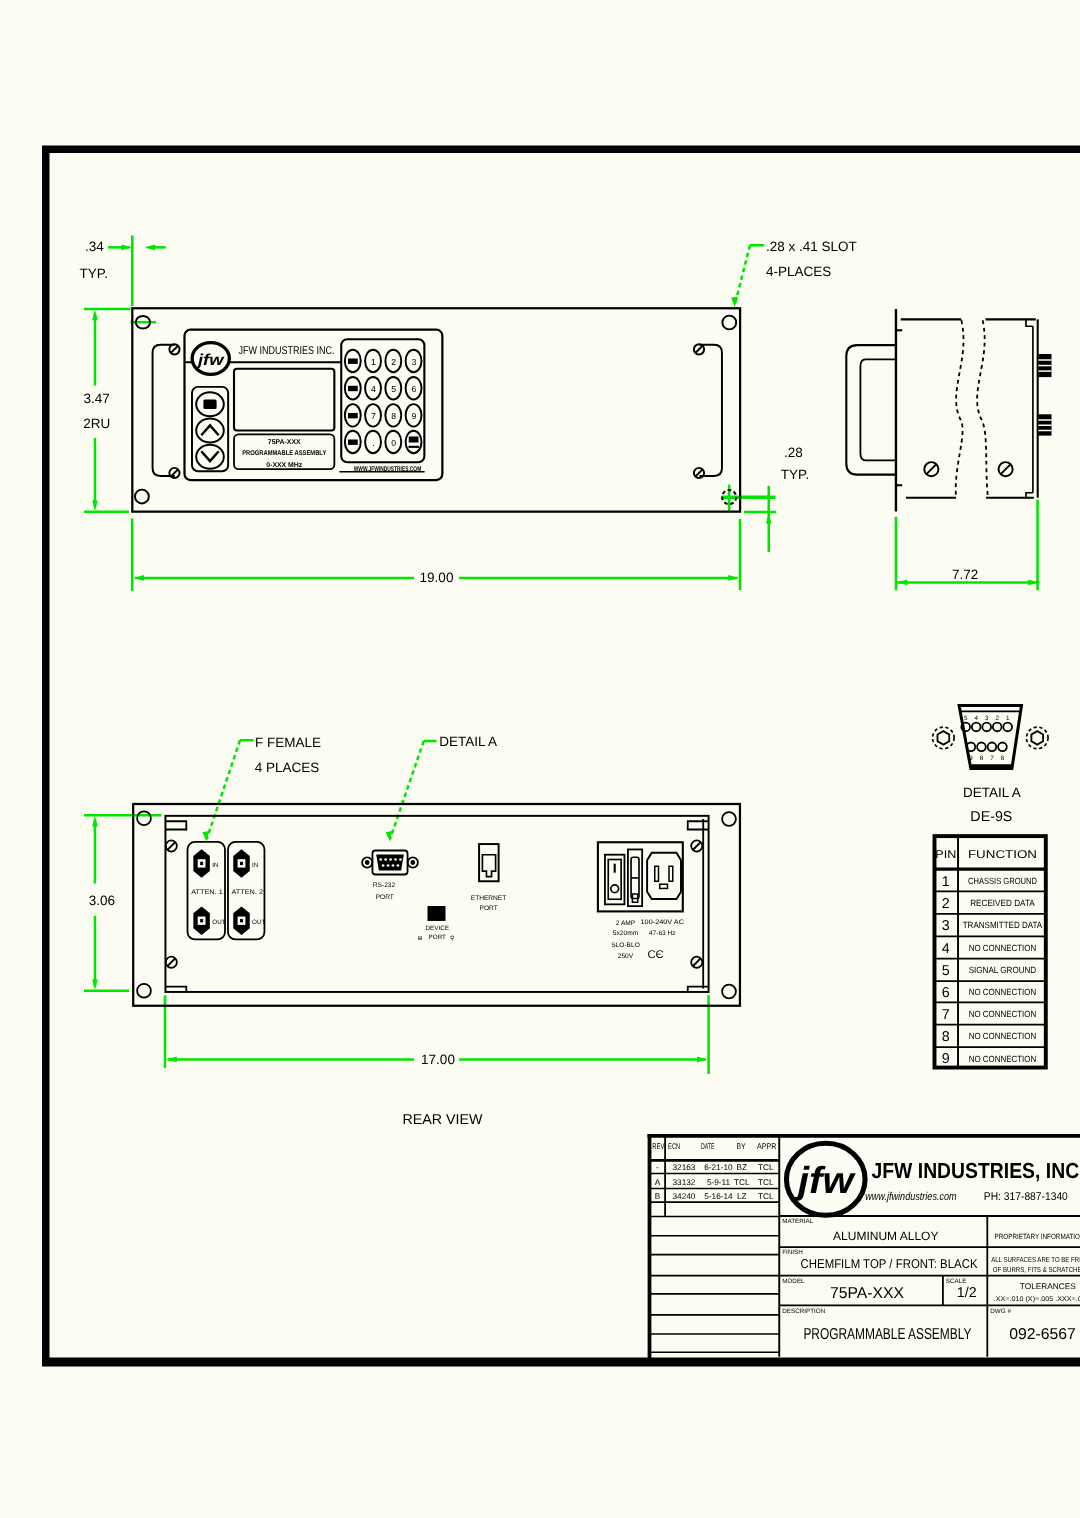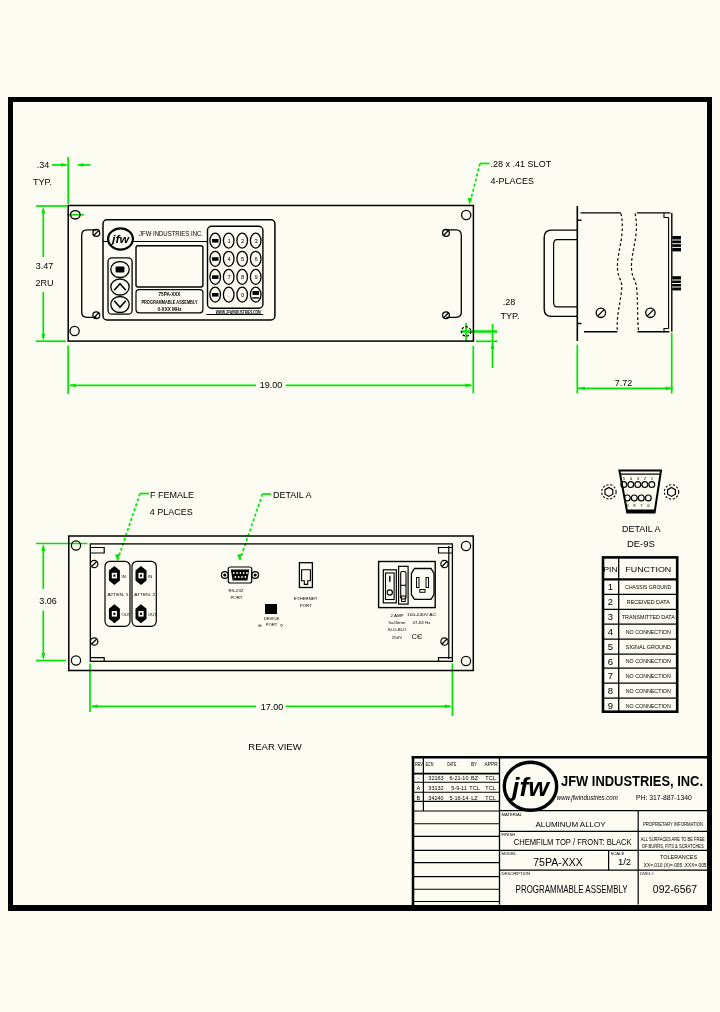--- a/index.html
+++ b/index.html
@@ -1,16 +1,16 @@
 <!DOCTYPE html>
 <html><head>
 <meta charset="utf-8">
 <style>
 html,body{margin:0;padding:0;background:#fcfcf2;}
-#sheet{position:relative;width:636px;height:1012px;}
+#sheet{position:relative;width:636px;height:1012px;margin-left:20px;}
 svg{position:absolute;left:0;top:0;}
 text{font-family:"Liberation Sans",sans-serif;fill:#000;}
 .g{stroke:#00e600;fill:none;}
 .k{stroke:#000;fill:none;}
 </style>
 </head>
 <body>
 <div id="sheet">
 <svg width="720" height="1012" viewBox="0 0 720 1012">
 <rect x="0" y="0" width="720" height="1012" fill="#fcfcf2"></rect>

